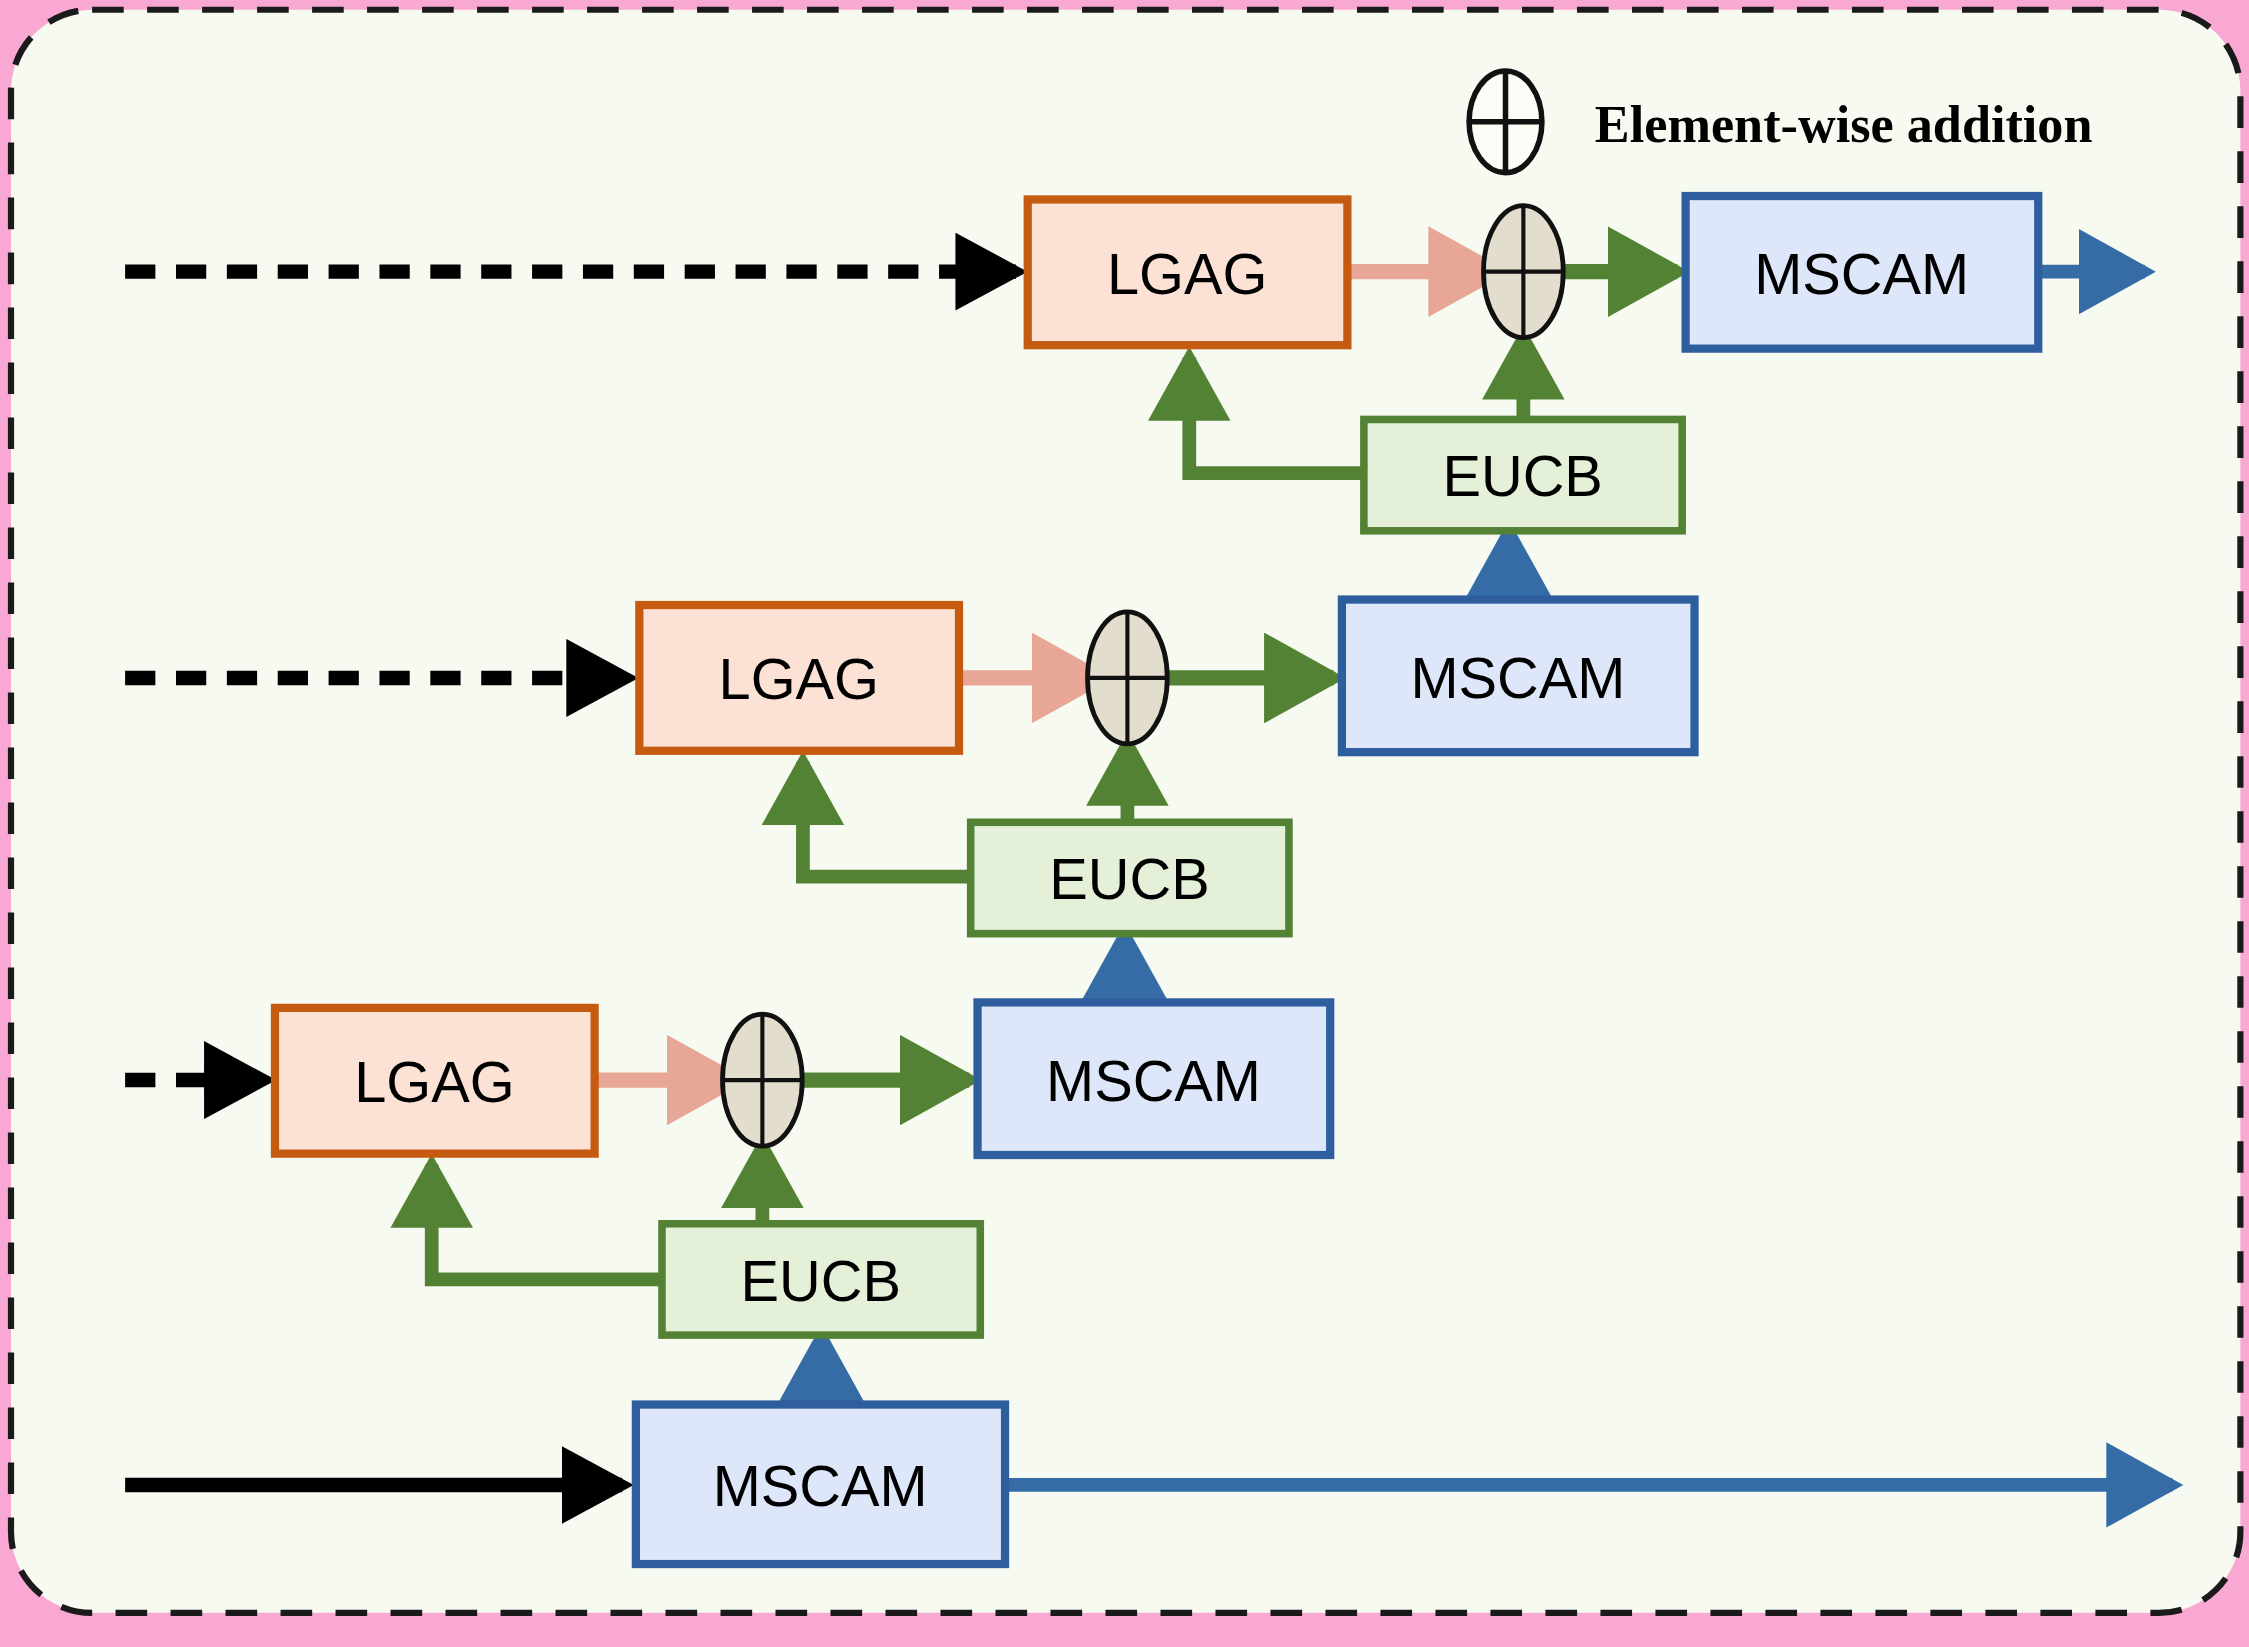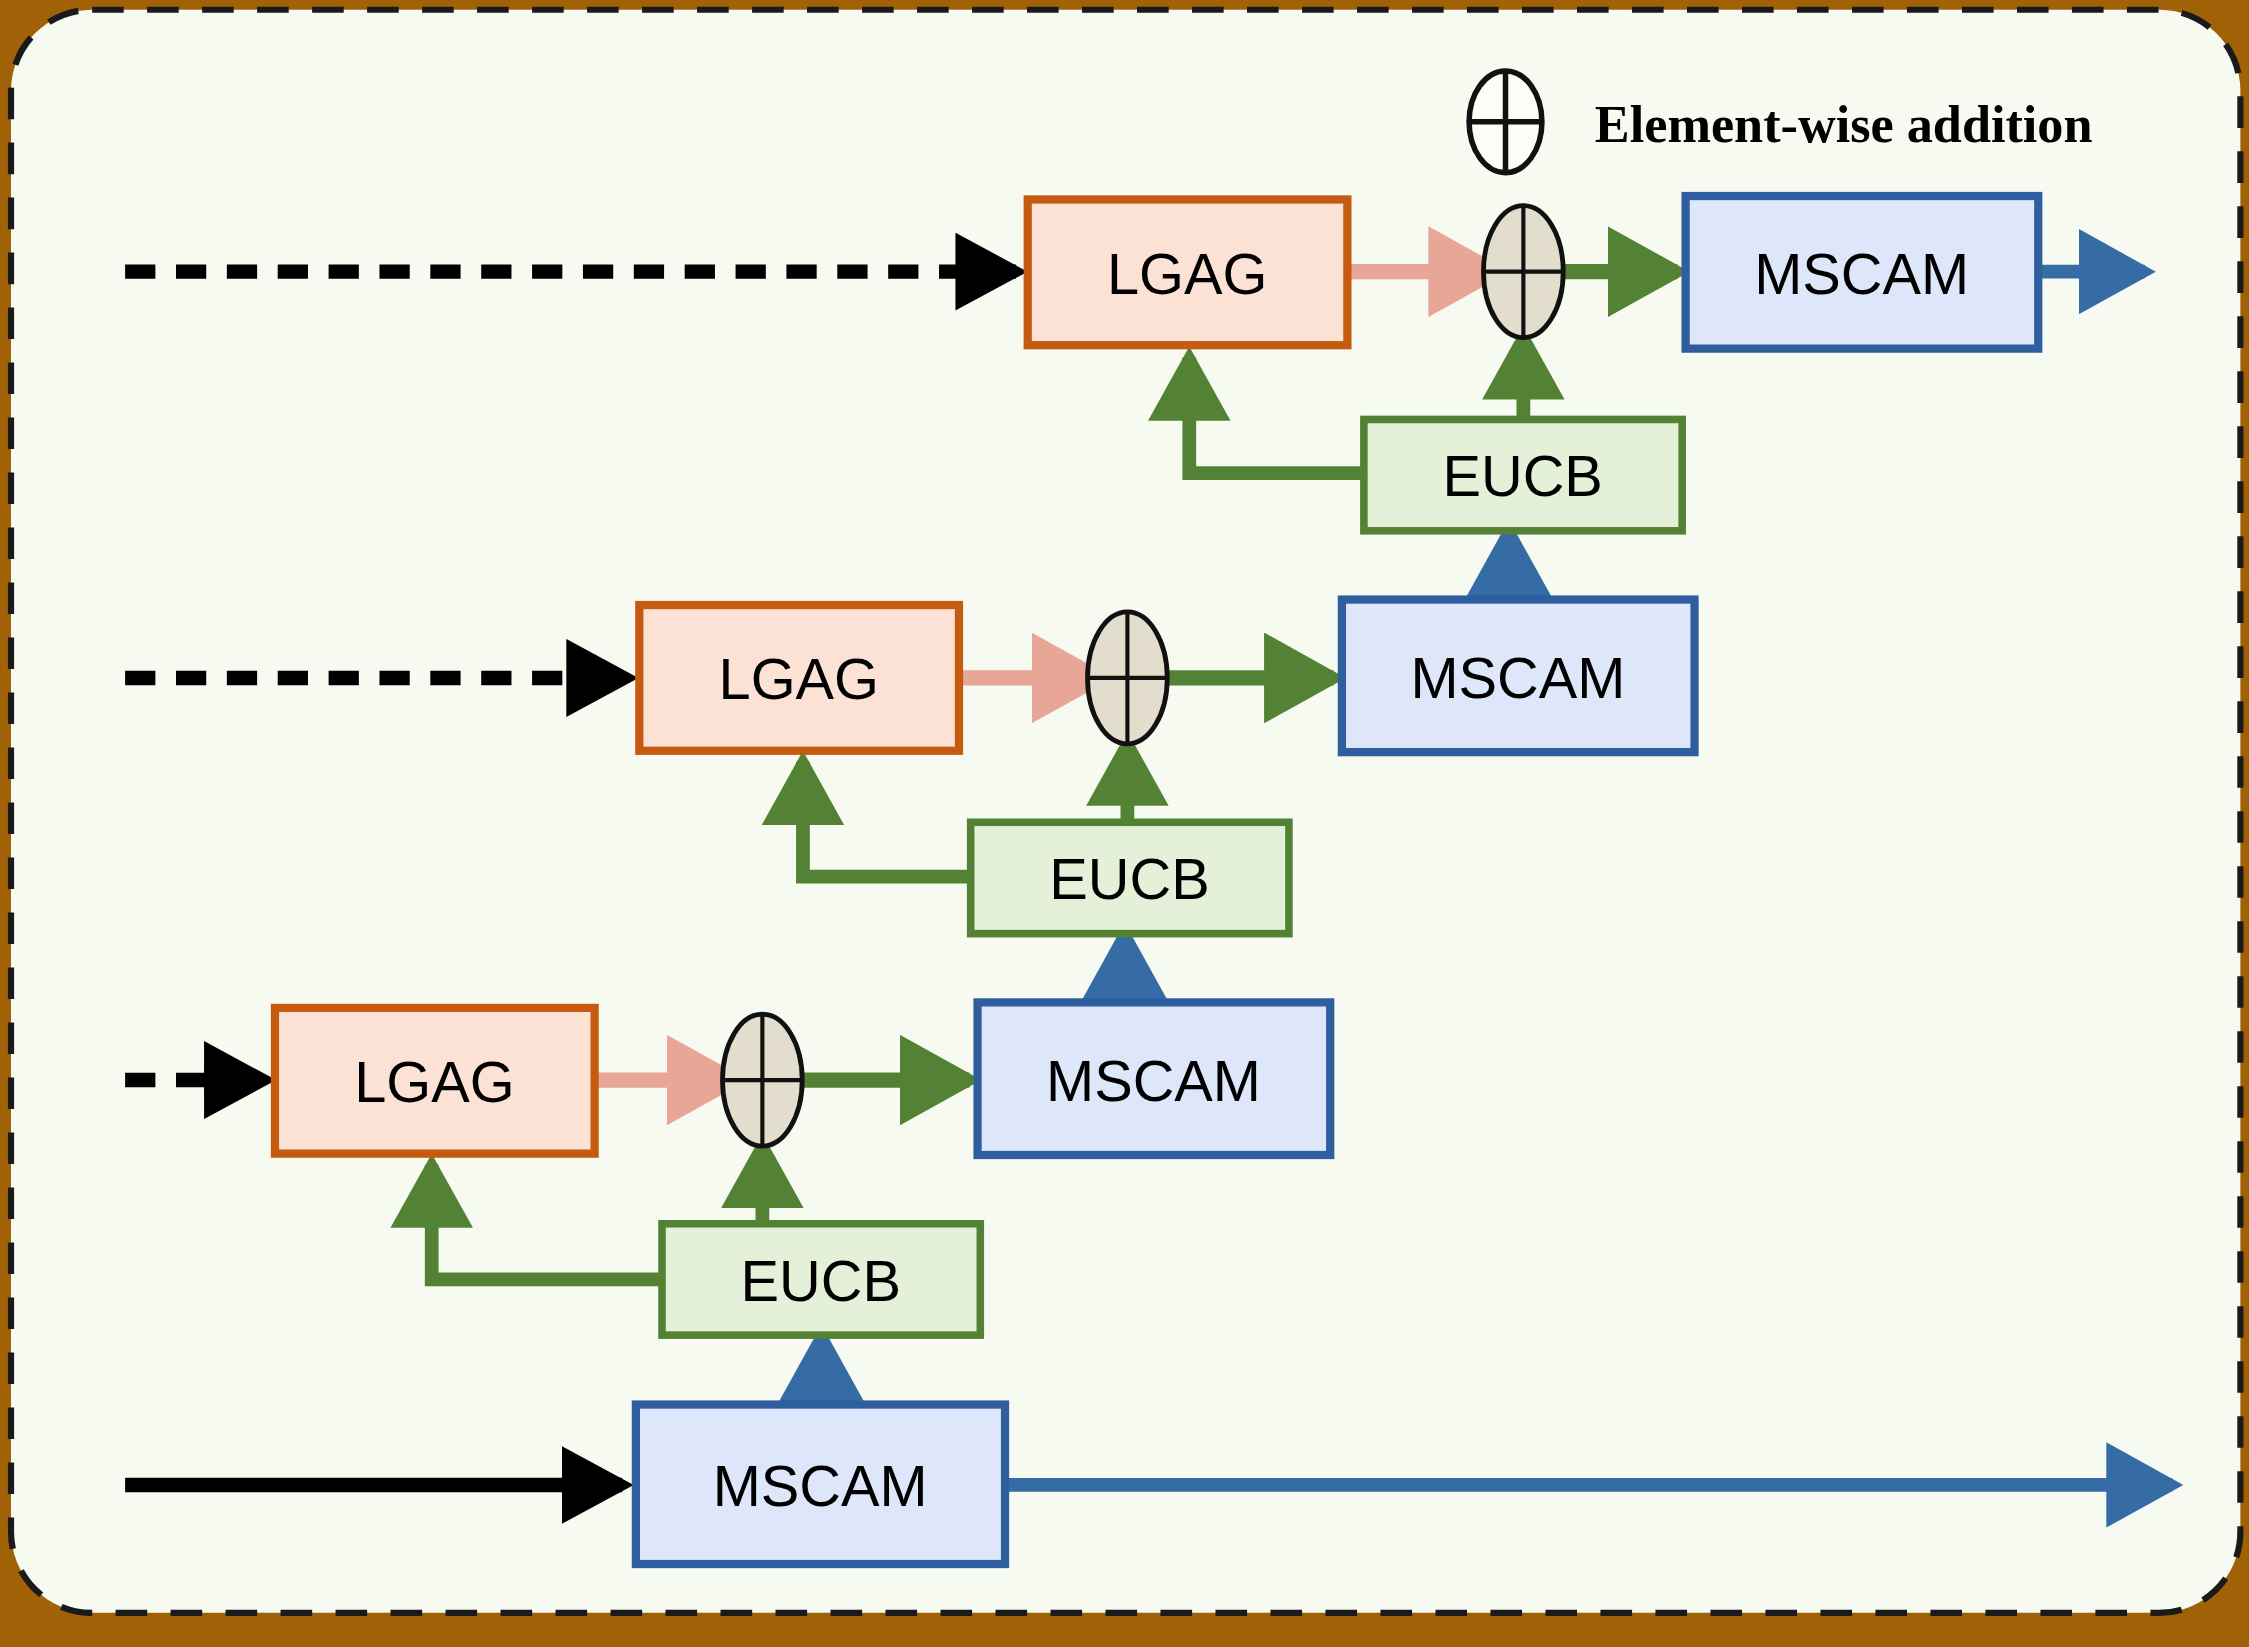--- a/index.html
+++ b/index.html
@@ -4,21 +4,21 @@
 <style>
   html, body {
     margin: 0;
     padding: 0;
     background: #ffffff;
   }
   #stage {
     position: relative;
     width: 2250px;
     height: 1648px;
-    background: #a16207;
+    background: #f9a8d4;
     font-family: "Liberation Sans", sans-serif;
     overflow: hidden;
   }
   svg.diagram {
     position: absolute;
     left: 0; top: 0;
     width: 2250px;
     height: 1648px;
     display: block;
   }

